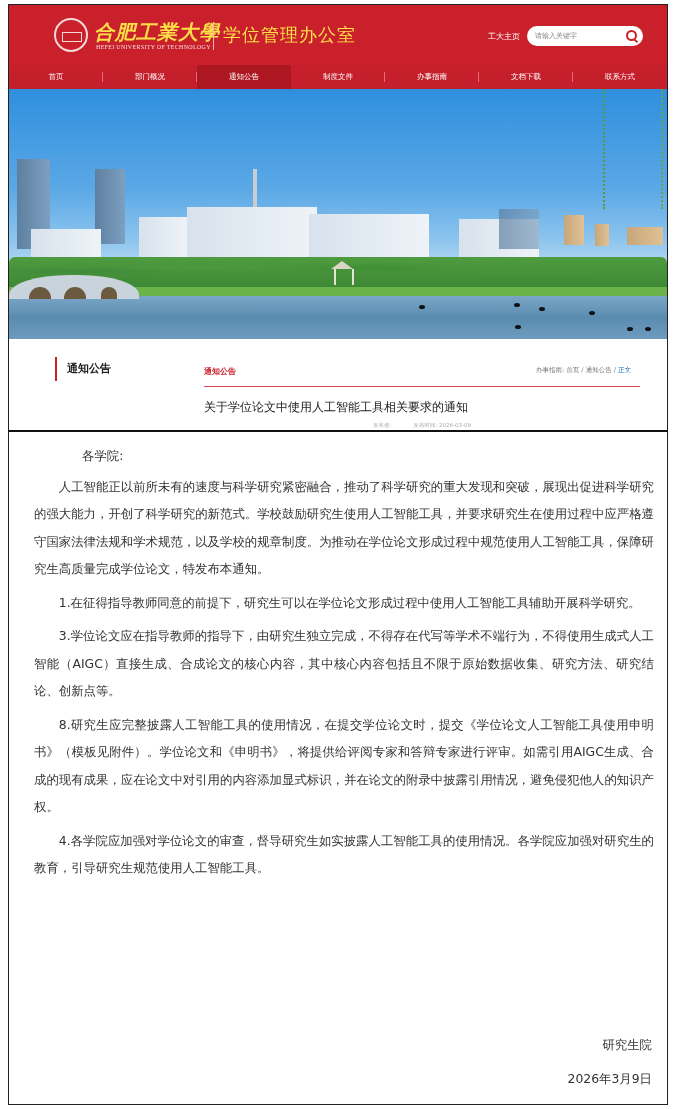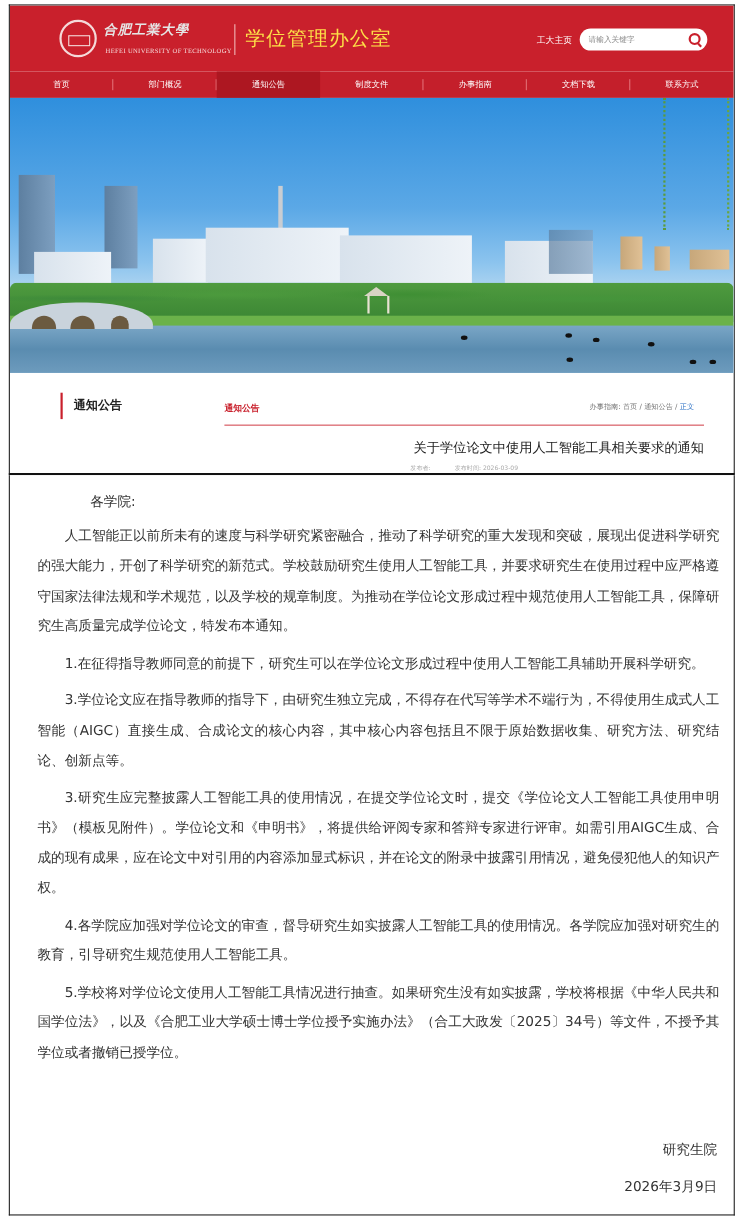--- a/index.html
+++ b/index.html
@@ -6,21 +6,21 @@
   html, body { width: 676px; height: 1109px; background: #ffffff; overflow: hidden; }
   body { font-family: "DejaVu Sans", "Liberation Sans", sans-serif; color: #333; }
 
   .frame-top { position: absolute; left: 8px; top: 4px; width: 660px; height: 428px; border: 1px solid #222; border-bottom: 2px solid #111; overflow: hidden; background: #fff; }
   .frame-bottom { position: absolute; left: 8px; top: 432px; width: 660px; height: 673px; border: 1px solid #222; border-top: none; background: #fff; }
 
   
   .header { position: absolute; left: 0; top: 0; width: 100%; height: 60px; background: #c9202c; }
   .logo-seal { position: absolute; left: 45px; top: 13px; width: 34px; height: 34px; border-radius: 50%; border: 2px solid #f5d9d9; background: #c9202c; }
   .logo-seal::after { content: ""; position: absolute; left: 6px; top: 12px; width: 18px; height: 8px; border: 1px solid #f5d9d9; }
-  .logo-cn { position: absolute; left: 85px; top: 14px; font-family: "DejaVu Serif", "Liberation Serif", serif; font-size: 12px; font-weight: bold; color: #e5e5e5; letter-spacing: 1px; font-style: italic; }
+  .logo-cn { position: absolute; left: 85px; top: 14px; font-family: "DejaVu Serif", "Liberation Serif", serif; font-size: 20px; font-weight: bold; color: #fde047; letter-spacing: 1px; font-style: italic; }
   .logo-en { position: absolute; left: 87px; top: 39px; font-family: "Liberation Serif", serif; font-size: 6px; color: #f7dede; letter-spacing: 0.3px; }
   .logo-divider { position: absolute; left: 204px; top: 17px; width: 1px; height: 28px; background: #f1b6b6; }
   .site-title { position: absolute; left: 214px; top: 18px; font-size: 18px; color: #fde047; letter-spacing: 1px; }
   .home-link { position: absolute; left: 479px; top: 26px; font-size: 8px; color: #fff; }
   .search-box { position: absolute; left: 518px; top: 21px; width: 116px; height: 20px; background: #fff; border-radius: 10px; }
   .search-input { position: absolute; left: 8px; top: 4px; width: 88px; height: 12px; border: none; outline: none; font-size: 7px; color: #888; background: transparent; font-family: "DejaVu Sans", sans-serif; }
   .search-input::placeholder { color: #888; }
   .search-icon { position: absolute; right: 6px; top: 4px; width: 11px; height: 11px; border: 2px solid #c9202c; border-radius: 50%; }
   .search-icon::after { content: ""; position: absolute; right: -3px; bottom: -3px; width: 4px; height: 2px; background: #c9202c; transform: rotate(45deg); }
 
@@ -46,21 +46,21 @@
   .swan { position: absolute; width: 6px; height: 4px; background: #111; border-radius: 50%; }
   .willow { position: absolute; right: 4px; top: 0; width: 60px; height: 120px; border-left: 2px dotted #5b9a3a; border-right: 2px dotted #6aa640; }
 
   
   .section-bar { position: absolute; left: 46px; top: 352px; width: 2px; height: 24px; background: #c9202c; }
   .section-title { position: absolute; left: 58px; top: 356px; font-size: 11px; font-weight: bold; color: #222; }
   .cat-label { position: absolute; left: 195px; top: 361px; font-size: 8px; color: #c9202c; font-weight: bold; }
   .crumb { position: absolute; right: 36px; top: 361px; font-size: 6.5px; color: #777; }
   .crumb .cur { color: #2a6fc4; }
   .cat-rule { position: absolute; left: 195px; top: 381px; width: 436px; height: 1px; background: #c9202c; opacity: 0.8; }
-  .notice-title { position: absolute; left: 195px; top: 394px; width: 436px; text-align: right; font-size: 12px; color: #222; }
+  .notice-title { position: absolute; left: 195px; top: 394px; width: 436px; text-align: left; font-size: 12px; color: #222; }
   .meta { position: absolute; left: 195px; top: 417px; width: 436px; text-align: center; font-size: 5.5px; color: #aaa; }
   .meta span + span { margin-left: 22px; }
 
   
   .doc { position: absolute; left: 34px; top: 442px; width: 620px; font-size: 12.4px; line-height: 27.5px; color: #333; }
   .doc p { margin-bottom: 6px; text-align: justify; }
   .doc p.indent { text-indent: 2em; }
   .doc p.greet { margin-bottom: 3px; margin-left: 48px; }
   .sign { position: absolute; right: 24px; width: 200px; text-align: right; font-size: 12.4px; color: #333; }
 </style>
@@ -160,19 +160,18 @@
   </div>
 </div>
 
 <div class="frame-bottom"></div>
 
 <div class="doc">
   <p class="greet">各学院:</p>
   <p class="indent">人工智能正以前所未有的速度与科学研究紧密融合，推动了科学研究的重大发现和突破，展现出促进科学研究的强大能力，开创了科学研究的新范式。学校鼓励研究生使用人工智能工具，并要求研究生在使用过程中应严格遵守国家法律法规和学术规范，以及学校的规章制度。为推动在学位论文形成过程中规范使用人工智能工具，保障研究生高质量完成学位论文，特发布本通知。</p>
   <p class="indent">1.在征得指导教师同意的前提下，研究生可以在学位论文形成过程中使用人工智能工具辅助开展科学研究。</p>
   <p class="indent">3.学位论文应在指导教师的指导下，由研究生独立完成，不得存在代写等学术不端行为，不得使用生成式人工智能（AIGC）直接生成、合成论文的核心内容，其中核心内容包括且不限于原始数据收集、研究方法、研究结论、创新点等。</p>
-  <p class="indent">3.研究生应完整披露人工智能工具的使用情况，在提交学位论文时，提交《学位论文人工智能工具使用申明书》（模板见附件）。学位论文和《申明书》，将提供给评阅专家和答辩专家进行评审。如需引用AIGC生成、合成的现有成果，应在论文中对引用的内容添加显式标识，并在论文的附录中披露引用情况，避免侵犯他人的知识产权。</p>
+  <p class="indent">8.研究生应完整披露人工智能工具的使用情况，在提交学位论文时，提交《学位论文人工智能工具使用申明书》（模板见附件）。学位论文和《申明书》，将提供给评阅专家和答辩专家进行评审。如需引用AIGC生成、合成的现有成果，应在论文中对引用的内容添加显式标识，并在论文的附录中披露引用情况，避免侵犯他人的知识产权。</p>
   <p class="indent">4.各学院应加强对学位论文的审查，督导研究生如实披露人工智能工具的使用情况。各学院应加强对研究生的教育，引导研究生规范使用人工智能工具。</p>
-  <p class="indent">5.学校将对学位论文使用人工智能工具情况进行抽查。如果研究生没有如实披露，学校将根据《中华人民共和国学位法》，以及《合肥工业大学硕士博士学位授予实施办法》（合工大政发〔2025〕34号）等文件，不授予其学位或者撤销已授学位。</p>
 </div>
 
 <div class="sign" style="top:1037px;">研究生院</div>
 <div class="sign" style="top:1071px;">2026年3月9日</div>
 
 </body></html>

